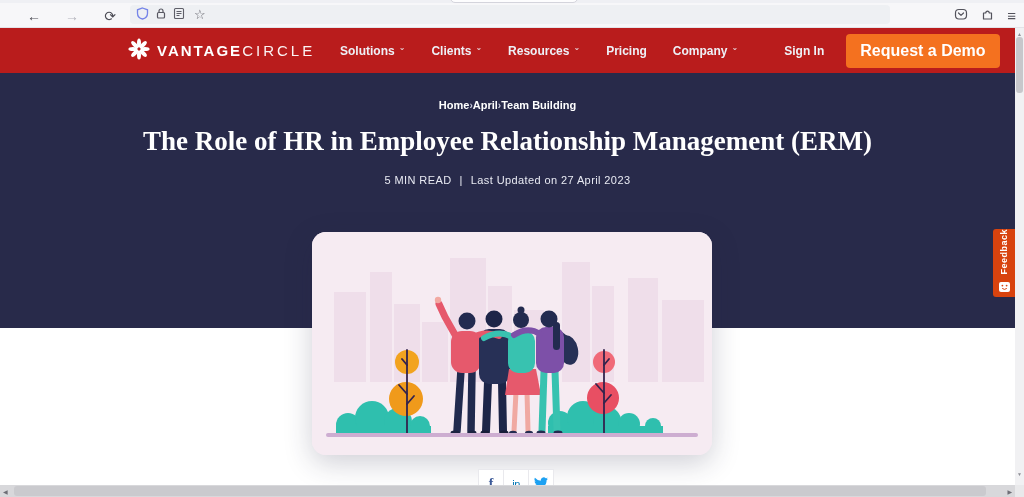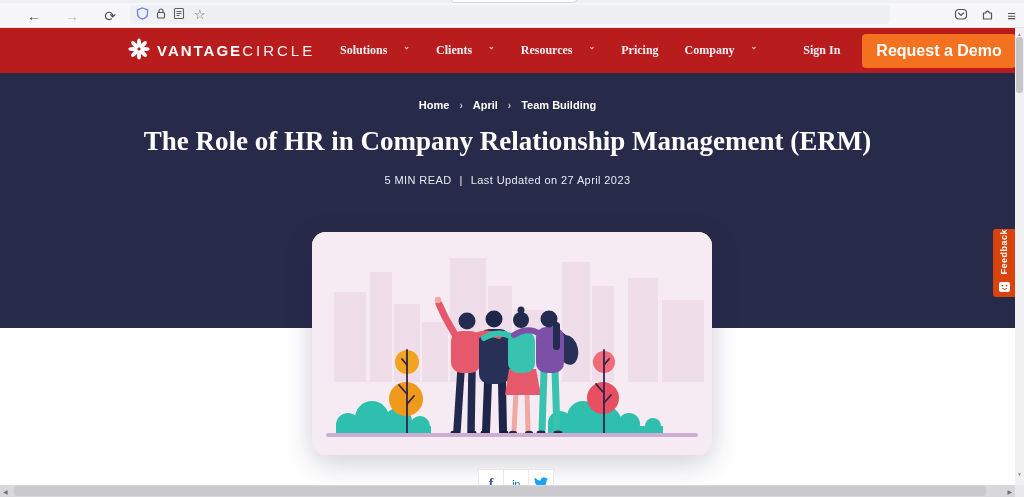--- a/index.html
+++ b/index.html
@@ -28,32 +28,32 @@
 
   
   .site-nav { position:absolute; left:0; top:28px; width:1015px; height:45px; background:#b91c1c;
     display:flex; align-items:center; }
   .logo { position:absolute; left:128px; display:flex; align-items:center; gap:7px; cursor:pointer; }
   .logo-text { color:#fff; font-size:15px; letter-spacing:2px; }
   .logo-text b { font-weight:bold; }
   .logo-text span.lt { font-weight:normal; opacity:.95; letter-spacing:3px; }
   .menu { position:absolute; left:340px; display:flex; align-items:center; }
   .menu-item { color:#eef0f6; font-size:12px; font-weight:bold; margin-right:26px; cursor:pointer;
-    display:flex; gap:16px; white-space:nowrap;font-family:Liberation Serif, serif; }
+    display:flex; gap:4px; white-space:nowrap; }
   .caret { font-size:8px; opacity:.85; transform:translateY(-1px); }
   .signin { margin-left:20px; margin-right:22px; }
   .cta-btn { background:#f4711f; color:#fff; font-size:16px; font-weight:bold; border:none;
     border-radius:4px; padding:8px 14px; cursor:pointer; white-space:nowrap; }
   .search-btn { margin-left:26px; cursor:pointer; display:flex; }
   .flag { margin-left:18px; cursor:pointer; border-radius:2px; overflow:hidden; display:flex; }
 
   
   .hero-band { position:absolute; left:0; top:73px; width:1015px; height:255px; background:#282a4a;
     text-align:center; }
-  .breadcrumb { margin-top:26px; display:flex; justify-content:center; align-items:center; gap:10px;
+  .breadcrumb { margin-top:26px; display:flex; justify-content:center; align-items:center; 
     color:#fff; font-size:11px; font-weight:bold; }
   .crumb { cursor:pointer; }
   .crumb-sep { color:#c9cbdc; font-size:10px; font-weight:bold; }
   .hero-title { margin:15px auto 0; max-width:860px; color:#fff; font-size:27px; line-height:1.15;
     font-family:"Liberation Serif","DejaVu Serif",serif; font-weight:bold; }
   .hero-meta { margin-top:17px; color:#e8eaf3; font-size:11px; letter-spacing:.4px;
     display:flex; justify-content:center; gap:8px; }
 
   
   .hero-card { position:absolute; left:312px; top:232px; width:400px; height:223px; border-radius:14px;
@@ -212,21 +212,21 @@
   </div>
 
   <div class="hero-band">
     <div class="breadcrumb">
       <span class="crumb">Home</span>
       <span class="crumb-sep">›</span>
       <span class="crumb">April</span>
       <span class="crumb-sep">›</span>
       <span class="crumb">Team Building</span>
     </div>
-    <h1 class="hero-title">The Role of HR in Company Relationship Management (ERM)</h1>
+    <h1 class="hero-title">The Role of HR in Employee Relationship Management (ERM)</h1>
     <div class="hero-meta">
       <span>5 MIN READ</span>
       <span>|</span>
       <span>Last Updated on 27 April 2023</span>
     </div>
   </div>
 
   <div class="hero-card">
     <svg width="400" height="223" viewBox="0 0 400 223">
       <rect width="400" height="223" fill="#f6ebf2"></rect>

